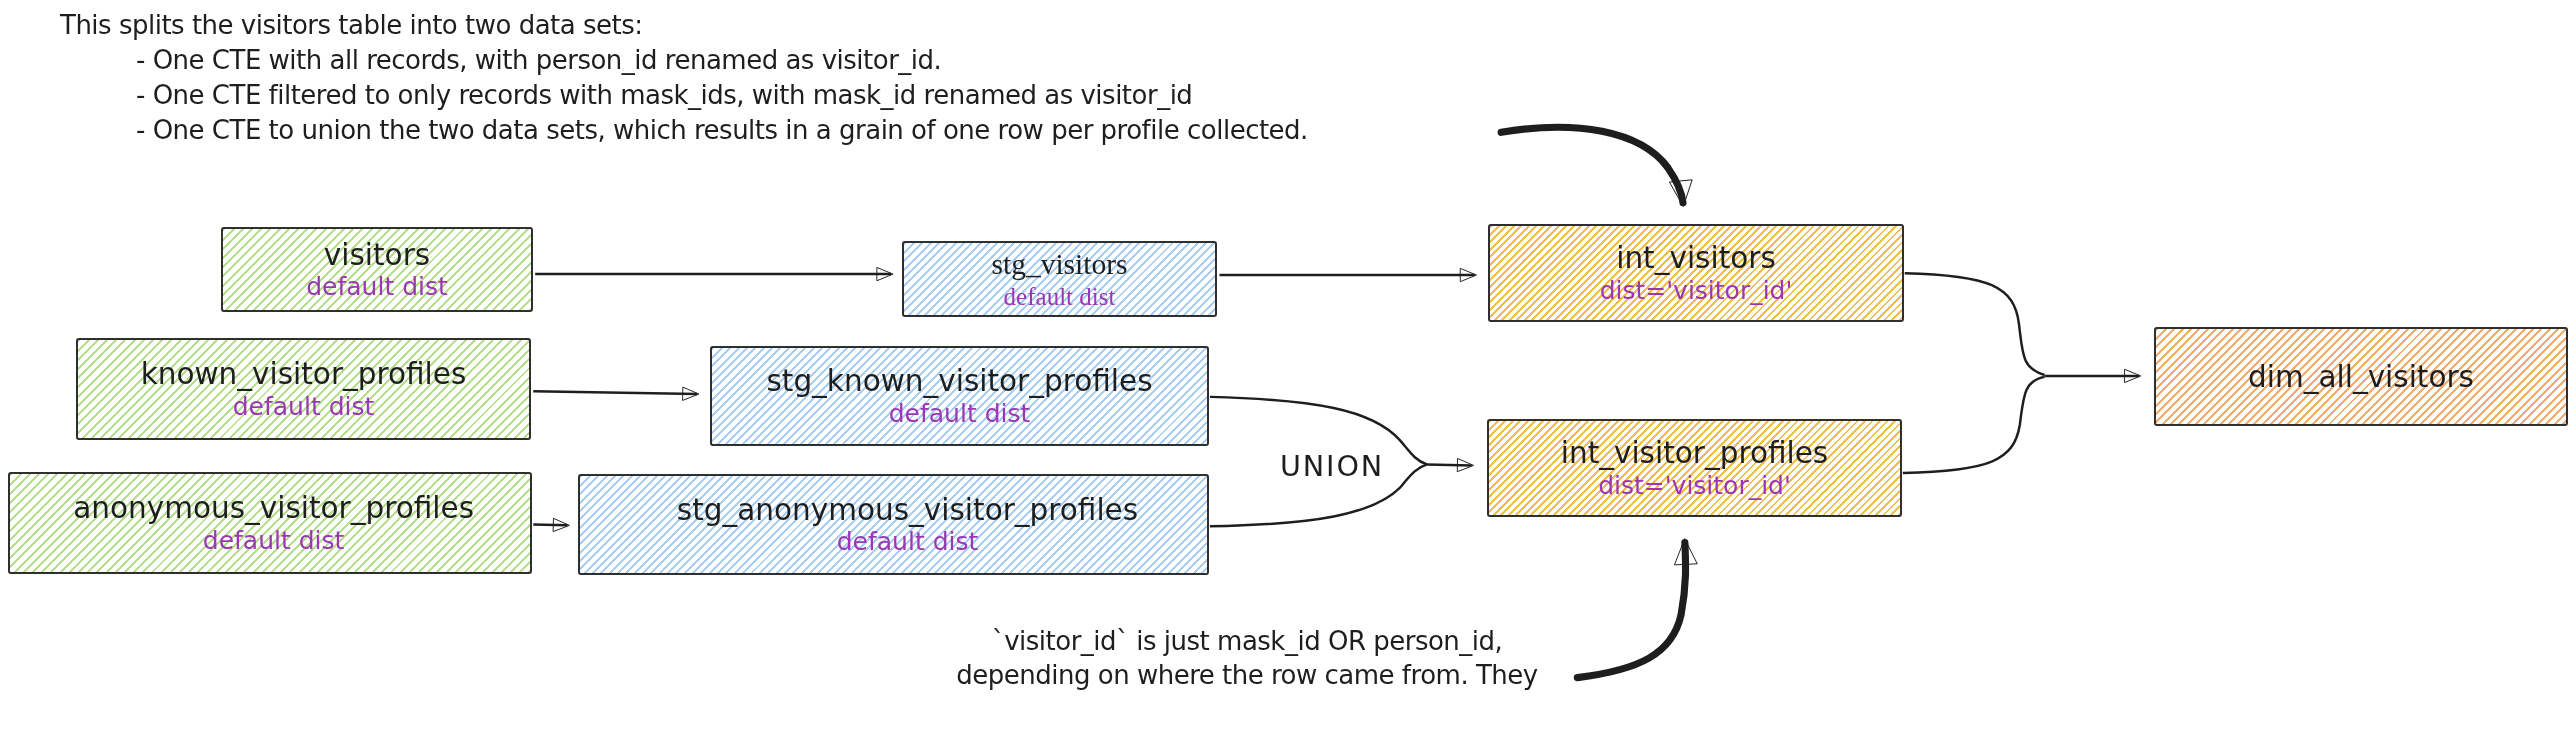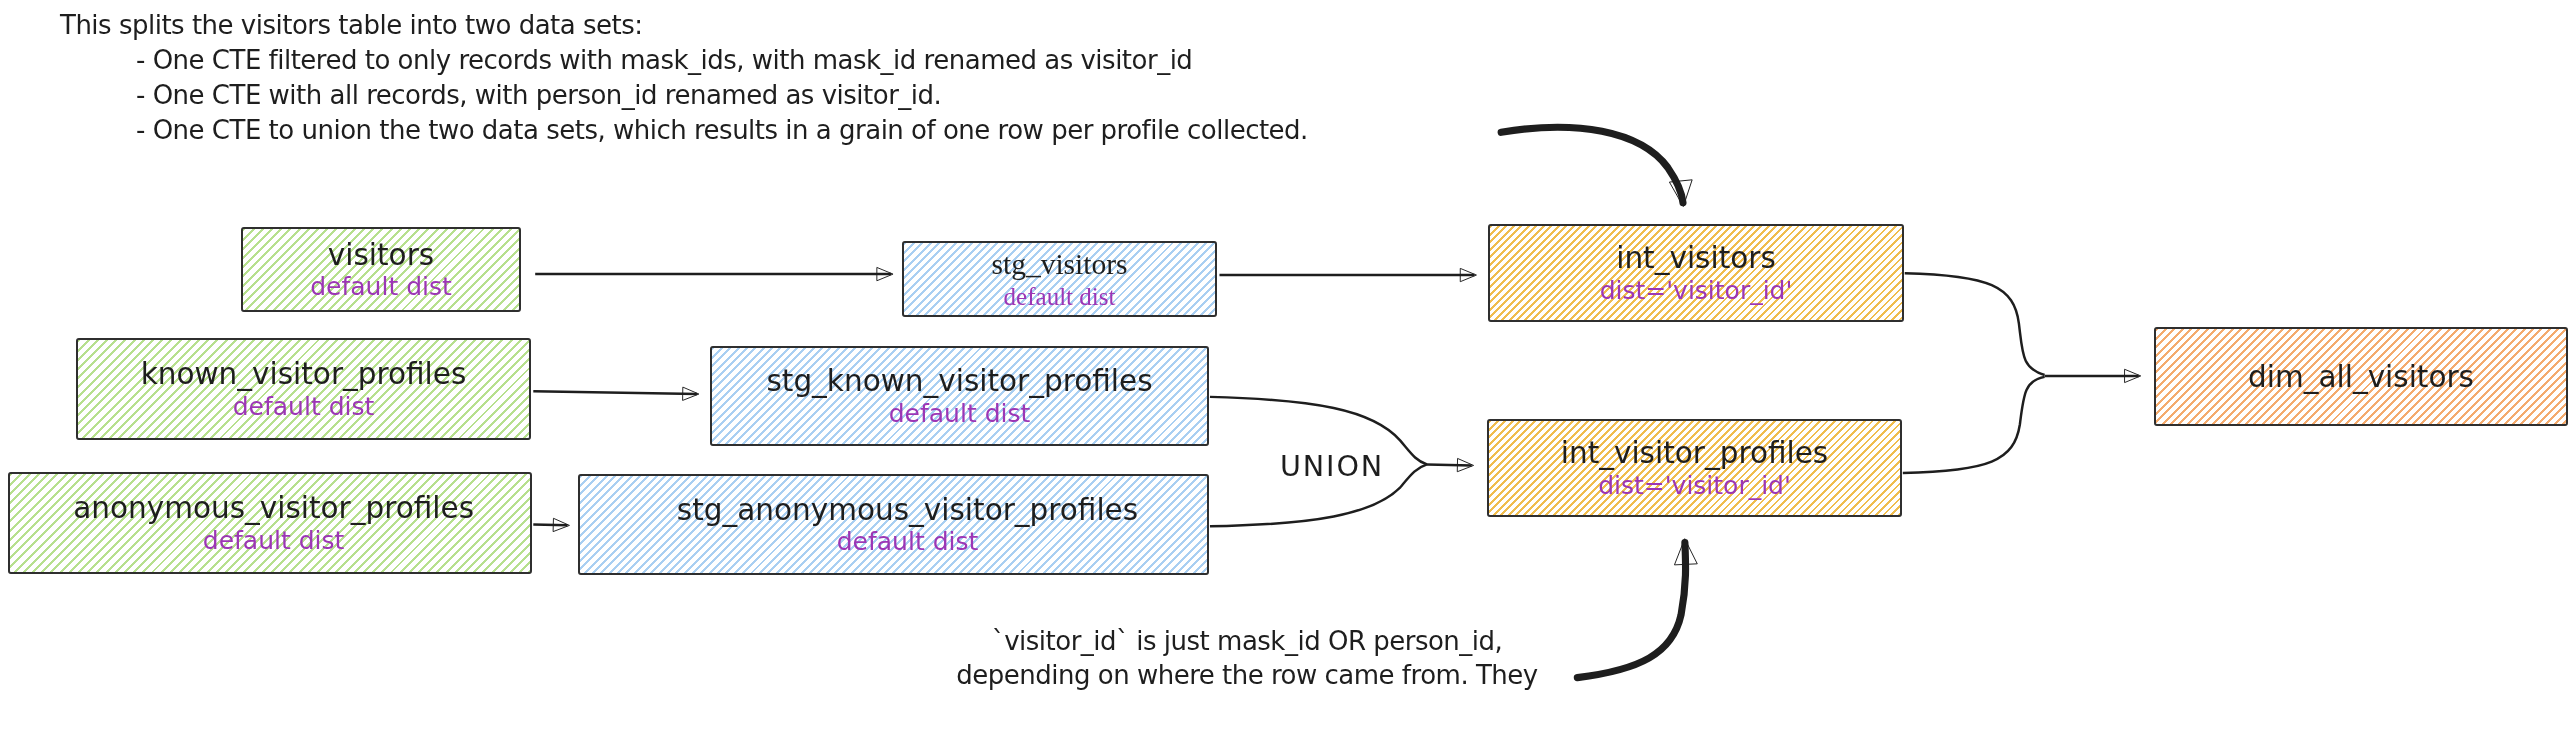--- a/index.html
+++ b/index.html
@@ -26,39 +26,39 @@
     display:flex;flex-direction:column;align-items:center;justify-content:center;
     gap:2.9px;background-color:#ffffff;
   }
   .node-title{font-size:29.5px;line-height:32px;color:#1e1e1e;white-space:nowrap;}
   .node-sub{font-size:25px;line-height:27px;color:#9c36b5;white-space:nowrap;}
   .fill-green {background-image:repeating-linear-gradient(135deg,#b7e08e 0 2.1px,transparent 2.1px 6.5px);}
   .fill-blue  {background-image:repeating-linear-gradient(135deg,#a9cff2 0 2.1px,transparent 2.1px 5.9px);}
   .fill-yellow{background-image:repeating-linear-gradient(135deg,#f0bd4e 0 1.9px,transparent 1.9px 5.3px);}
   .fill-orange{background-image:repeating-linear-gradient(135deg,#f4ab6e 0 2.1px,transparent 2.1px 5.9px);}
   
-  #n-visitors {left:221px;top:227px;width:280px;height:85px;margin-left:20px;}
+  #n-visitors {left:221px;top:227px;width:312px;height:85px;}
   #n-stg-visitors {left:902px;top:241px;width:315px;height:76px;font-family:Liberation Serif, serif;}
   #n-int-visitors {left:1488px;top:224px;width:416px;height:98px;}
   #n-known {left:76px;top:338px;width:455px;height:102px;}
   #n-stg-known {left:710px;top:346px;width:499px;height:100px;}
   #n-anon {left:7.6px;top:472px;width:524px;height:102px;padding-left:8px;}
   #n-stg-anon {left:578px;top:474px;width:631px;height:101px;padding-left:28px;}
   #n-int-vp {left:1487px;top:419px;width:415px;height:98px;}
   #n-dim {left:2154px;top:327px;width:414px;height:99px;}
 </style>
 </head>
 <body>
 
 <div id="canvas">
 
   <div class="note note-top">
     <div>This splits the visitors table into two data sets:</div>
+    <div class="bullet">- One CTE with all records, with person_id renamed as visitor_id.</div>
     <div class="bullet">- One CTE filtered to only records with mask_ids, with mask_id renamed as visitor_id</div>
-    <div class="bullet">- One CTE with all records, with person_id renamed as visitor_id.</div>
     <div class="bullet">- One CTE to union the two data sets, which results in a grain of one row per profile collected.</div>
   </div>
 
   <div class="note note-bottom">
     <div>`visitor_id` is just mask_id OR person_id,</div>
     <div>depending on where the row came from. They</div>
   </div>
 
   <div class="union-label">UNION</div>
 

